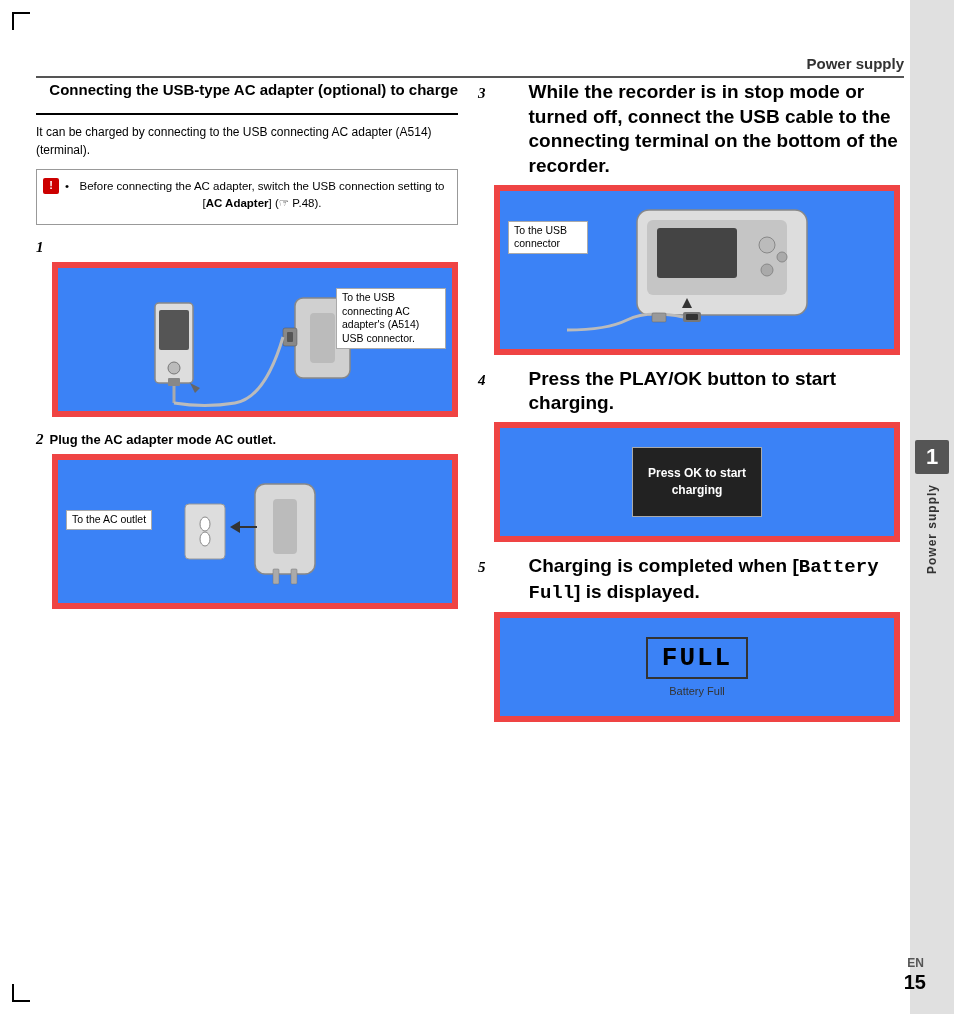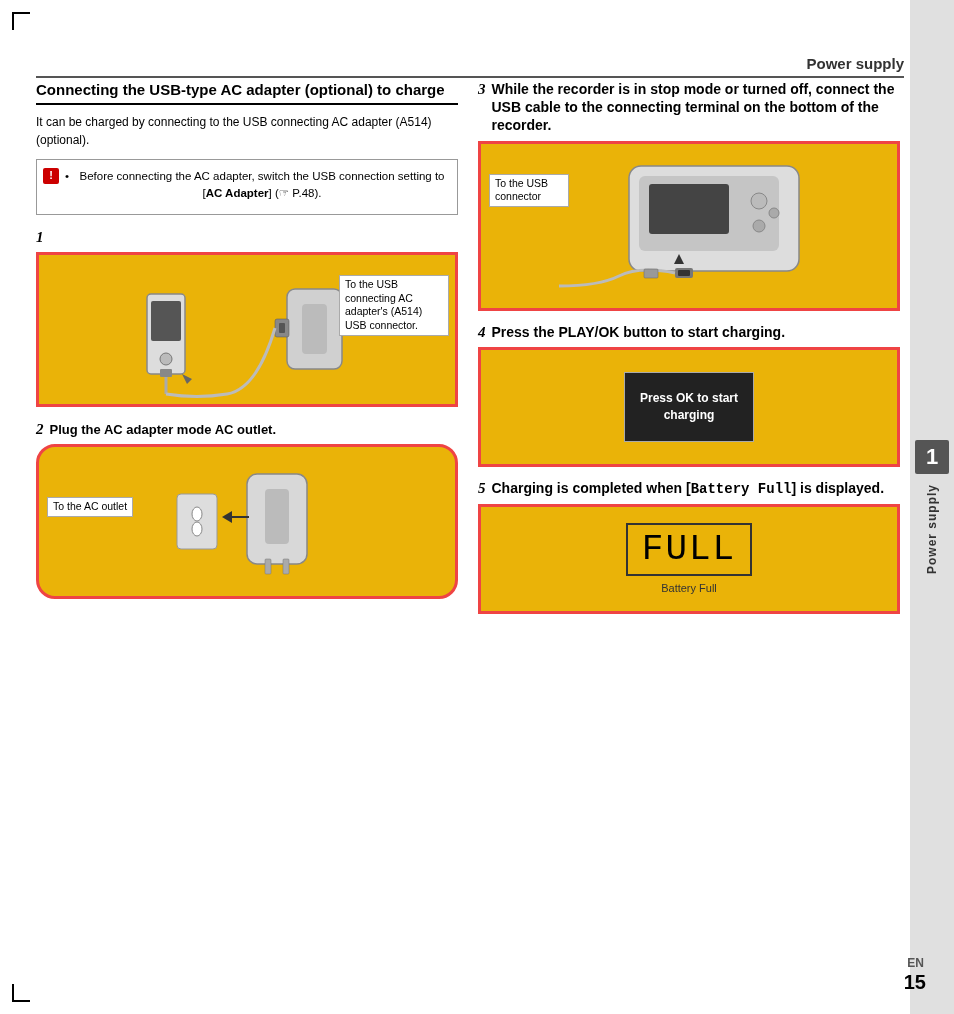--- a/index.html
+++ b/index.html
@@ -118,23 +118,24 @@
     .right-col {
       flex: 1;
       min-width: 0;
     }
 
     
     .section-title {
       font-size: 15px;
       font-weight: bold;
       border-bottom: 2px solid #000;
-      padding-bottom: 3px;
+      padding-bottom: 13px;
       margin-bottom: 8px;
       line-height: 1.3;
+      text-align: right;
     }
 
     .section-desc {
       font-size: 12px;
       margin-bottom: 10px;
       line-height: 1.5;
     }
 
     
     .warning-box {
@@ -191,32 +192,33 @@
     }
     .step-num {
       font-size: 15px;
       font-weight: bold;
       font-style: italic;
       font-family: Georgia, serif;
     }
 
     
     .img-box {
-      border: 3px solid #ef4444;
-      background: #eab308;
+      border: 6px solid #ef4444;
+      background: #3b82f6;
       position: relative;
       overflow: hidden;
       margin-top: 4px;
+      margin-left: 16px;
     }
 
     
     .step1-img {
       height: 155px;
       display: flex;
-      align-items: flex-end;
+      align-items: flex-start;
       justify-content: center;
     }
 
     
     .step2-img {
       height: 155px;
       display: flex;
       align-items: center;
       justify-content: center;
     }
@@ -262,23 +264,24 @@
     }
     .step-note::before {
       content: "• ";
     }
 
     .right-step {
       margin-bottom: 12px;
     }
 
     .step-title-text {
-      font-size: 14px;
+      font-size: 19px;
       font-weight: bold;
       line-height: 1.3;
+      margin-left: 37px;
     }
   </style>
 </head>
 <body>
 
 <div class="corner-mark corner-tl"></div>
 <div class="corner-mark corner-tr"></div>
 <div class="corner-mark corner-bl"></div>
 <div class="corner-mark corner-br"></div>
 
@@ -293,21 +296,21 @@
 
 <div class="en-label">EN</div>
 
 <div class="page-number">15</div>
 
 <div class="main-content">
 
   <div class="left-col">
 
     <div class="section-title">Connecting the USB-type AC adapter (optional) to charge</div>
-    <div class="section-desc">It can be charged by connecting to the USB connecting AC adapter (A514) (optional).</div>
+    <div class="section-desc">It can be charged by connecting to the USB connecting AC adapter (A514) (terminal).</div>
 
     <div class="warning-box">
       <div class="warning-icon">!</div>
       <ul>
         <li>Before connecting the AC adapter, switch the USB connection setting to [<strong>AC Adapter</strong>] (☞ P.48).</li>
       </ul>
     </div>
 
     <div class="step">
       <div class="step-title">
@@ -337,21 +340,21 @@
           <path d="M75,120 L65,115 L70,125 Z" fill="#666"></path>
         </svg>
       </div>
     </div>
 
     <div class="step">
       <div class="step-title">
         <span class="step-num" style="font-style:italic;">2</span>
         <span>Plug the AC adapter mode AC outlet.</span>
       </div>
-      <div class="img-box step2-img" style="position:relative;border-radius:19px;">
+      <div class="img-box step2-img" style="position:relative;">
         <div class="callout-label" style="left:8px; top:50px;">To the AC outlet</div>
         <svg width="260" height="145" viewBox="0 0 260 145">
 
           <rect x="130" y="25" width="60" height="90" rx="10" fill="#d8d8d8" stroke="#888" stroke-width="1.5"></rect>
           <rect x="148" y="40" width="24" height="55" rx="4" fill="#bbb"></rect>
 
           <rect x="148" y="110" width="6" height="15" rx="1" fill="#aaa" stroke="#777" stroke-width="0.5"></rect>
           <rect x="166" y="110" width="6" height="15" rx="1" fill="#aaa" stroke="#777" stroke-width="0.5"></rect>
 
           <rect x="60" y="45" width="40" height="55" rx="4" fill="#ddd" stroke="#999" stroke-width="1"></rect>
@@ -410,21 +413,21 @@
       </div>
     </div>
 
     <div class="right-step">
       <div class="step-title">
         <span class="step-num" style="font-style:italic;">5</span>
         <span class="step-title-text">Charging is completed when [<span style="font-family: 'Courier New', monospace; font-weight:bold;">Battery Full</span>] is displayed.</span>
       </div>
       <div class="img-box step5-img" style="height:110px; display:flex; flex-direction:column; align-items:center; justify-content:center; gap:6px;">
         <div style="border: 2px solid #333; padding: 4px 14px; display:inline-block;">
-          <span style="font-size:36px; font-weight:normal; font-family:'Courier New',monospace; letter-spacing:2px;">FULL</span>
+          <span style="font-size:26px; font-weight:bold; font-family:'Courier New',monospace; letter-spacing:2px;">FULL</span>
         </div>
         <span style="font-size:11px; color:#333;">Battery Full</span>
       </div>
     </div>
 
   </div>
 
 </div>
 
 </body></html>

